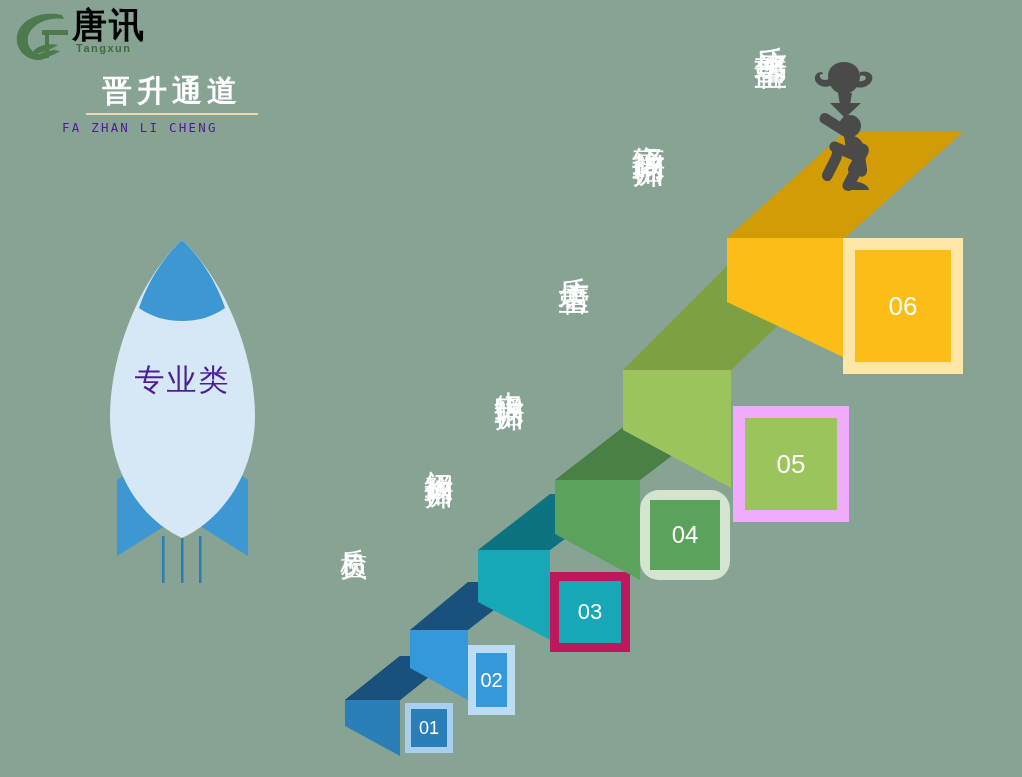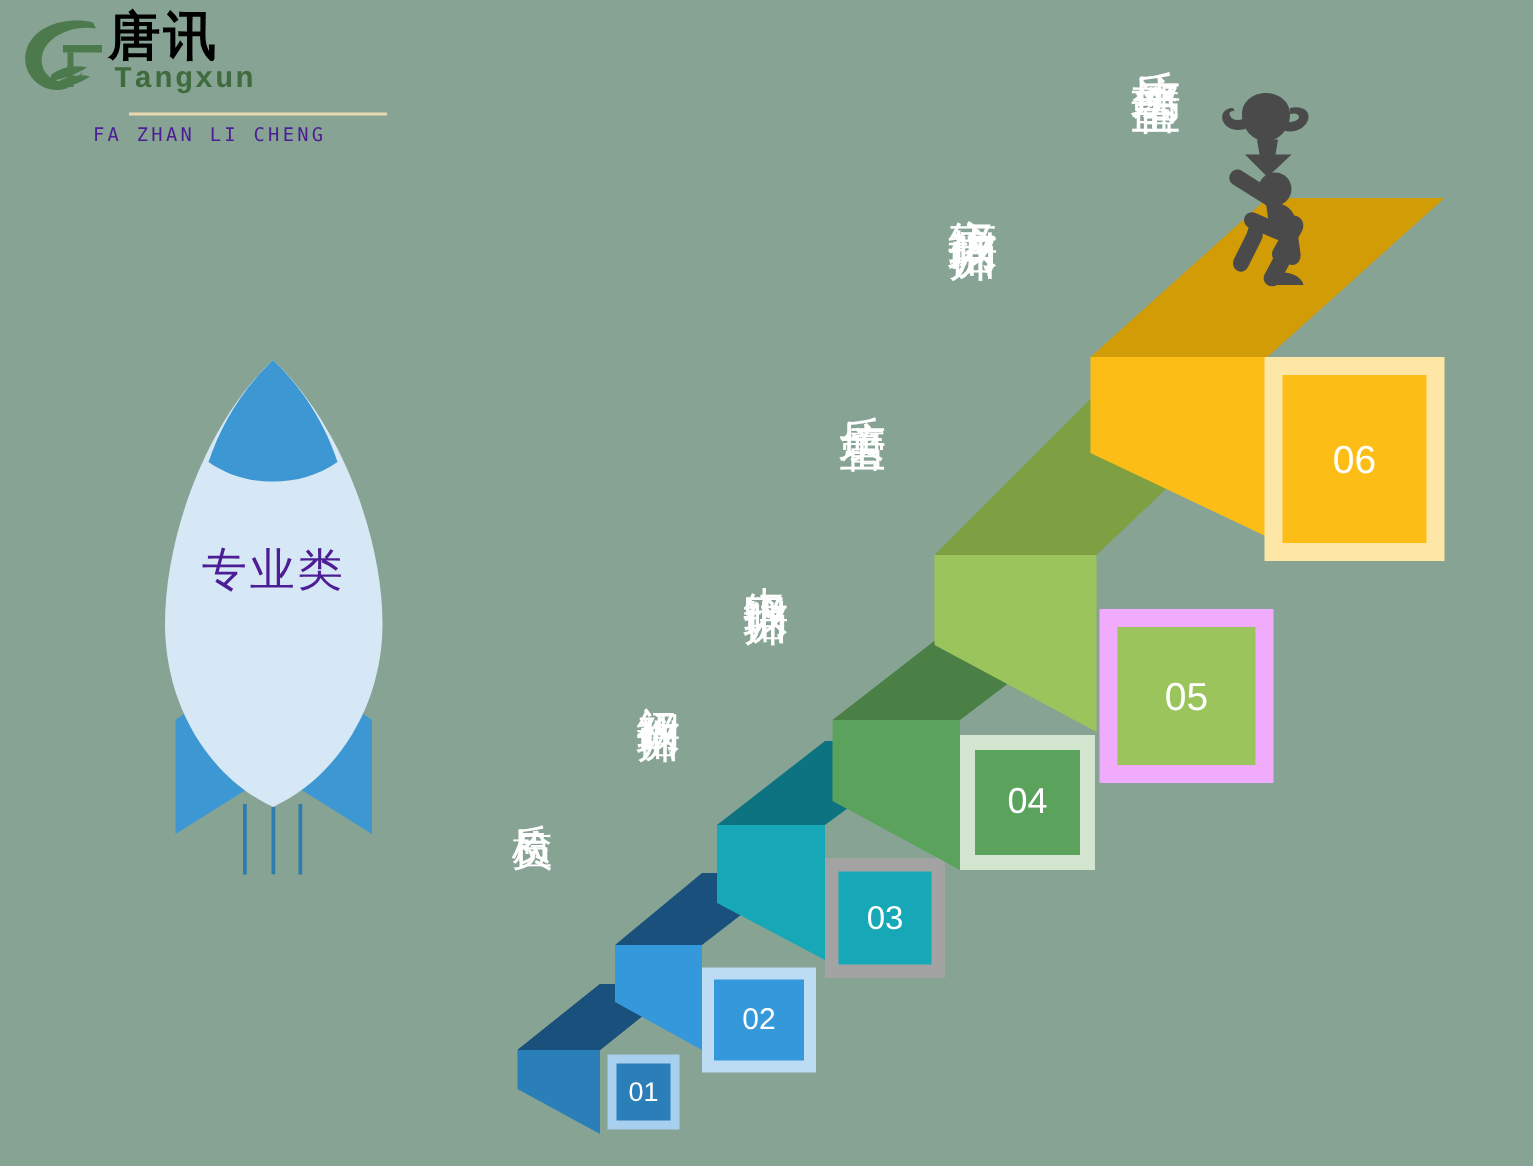--- a/index.html
+++ b/index.html
@@ -12,22 +12,22 @@
   #stage { position:absolute; inset:0; width:1022px; height:777px; }
 
   
   .logo-block { position:absolute; left:8px; top:6px; width:180px; height:62px; }
   .logo-mark { position:absolute; left:4px; top:4px; width:62px; height:54px; }
   .logo-cn { position:absolute; left:64px; top:2px;
     font-family:"DejaVu Sans","Liberation Sans",sans-serif;
     font-size:35px; font-weight:bold; color:#000000; letter-spacing:2px;
     line-height:34px; white-space:nowrap; }
   .logo-en { position:absolute; left:68px; top:36px;
-    font-family:Liberation Mono, monospace;
-    font-size:20px; font-weight:bold; color:#3f6b3f; letter-spacing:1.5px;
+    font-family:Liberation Sans, sans-serif;
+    font-size:11px; font-weight:bold; color:#3f6b3f; letter-spacing:1.5px;
     white-space:nowrap; }
 
   .title-block { position:absolute; left:62px; top:72px; width:220px; }
   .main-title {
     font-family:"DejaVu Sans","Liberation Sans",sans-serif;
     font-size:30px; font-weight:bold; color:#ffffff;
     letter-spacing:5px; line-height:38px; text-align:center;
     white-space:nowrap;
   }
   .title-rule { margin:3px auto 0; width:172px; height:2px; background:#e8d9b0; }
@@ -81,20 +81,21 @@
         <path d="M33 25 L37 25 L37 48 L33 48 Z" fill="#4d7a4d"></path>
         <path d="M22 40 C28 35 38 33 46 35 C38 40 29 43 22 44 Z" fill="#4d7a4d"></path>
         <path d="M26 45 C32 41 41 39 48 41 C41 46 32 48 26 49 Z" fill="#4d7a4d"></path>
       </svg>
     </div>
     <div class="logo-cn">唐讯</div>
     <div class="logo-en">Tangxun</div>
   </div>
 
   <div class="title-block">
+    <div class="main-title">晋升通道</div>
     <div class="title-rule"></div>
     <div class="sub-title">FA ZHAN LI CHENG</div>
   </div>
 
   <div class="rocket">
     <svg width="175" height="345" viewBox="0 0 175 345">
 
       <path d="M57 218 L22 242 L22 318 L70 288 Z" fill="#3d97d2"></path>
       <path d="M118 218 L153 242 L153 318 L105 288 Z" fill="#3d97d2"></path>
 
@@ -123,43 +124,43 @@
       <div class="badge-inner" style="left:6px; top:6px; right:6px; bottom:6px; background:#2b7fb8; font-size:18px;">01</div>
     </div>
     <div class="vlabel" style="left:340px; top:527px; font-size:27px;">质检员</div>
 
     <div class="step" style="left:410px; top:578px;">
       <svg width="140" height="125" viewBox="0 0 140 125">
         <polygon points="0,52 58,52 58,122 0,90" fill="#3498db"></polygon>
         <polygon points="0,52 58,4 120,4 58,52" fill="#19507c"></polygon>
       </svg>
     </div>
-    <div class="badge" style="left:468px; top:645px; width:76px; height:70px; background:#bcdcf4;text-align:right;">
+    <div class="badge" style="left:468px; top:645px; width:47px; height:70px; background:#bcdcf4;text-align:right;">
       <div class="badge-inner" style="left:8px; top:8px; right:8px; bottom:8px; background:#3498db; font-size:20px;">02</div>
     </div>
     <div class="vlabel" style="left:424px; top:447px; font-size:29px;">初级培训师</div>
 
     <div class="step" style="left:478px; top:492px;">
       <svg width="170" height="150" viewBox="0 0 170 150">
         <polygon points="0,58 72,58 72,148 0,110" fill="#17a8b8"></polygon>
         <polygon points="0,58 72,2 148,2 72,58" fill="#0d7380"></polygon>
       </svg>
     </div>
-    <div class="badge" style="left:550px; top:572px; width:80px; height:80px; background:#a3a3a3;">
+    <div class="badge" style="left:550px; top:572px; width:80px; height:80px; background:#be185d;">
       <div class="badge-inner" style="left:9px; top:9px; right:9px; bottom:9px; background:#17a8b8; font-size:22px;">03</div>
     </div>
     <div class="vlabel" style="left:494px; top:367px; font-size:30px;">中级培训师</div>
 
     <div class="step" style="left:555px; top:412px;">
       <svg width="190" height="170" viewBox="0 0 190 170">
         <polygon points="0,68 85,68 85,168 0,122" fill="#5ba35d"></polygon>
         <polygon points="0,68 85,2 172,2 85,68" fill="#4a7f46"></polygon>
       </svg>
     </div>
-    <div class="badge" style="left:640px; top:490px; width:90px; height:90px; background:#d3e5ce;">
+    <div class="badge" style="left:640px; top:490px; width:90px; height:90px; background:#d3e5ce;border-radius:19px;">
       <div class="badge-inner" style="left:10px; top:10px; right:10px; bottom:10px; background:#5ba35d; font-size:24px;">04</div>
     </div>
     <div class="vlabel" style="left:558px; top:252px; font-size:31px;">质培主管</div>
 
     <div class="step" style="left:623px; top:260px;">
       <svg width="240" height="230" viewBox="0 0 240 230">
         <polygon points="0,110 108,110 108,228 0,170" fill="#9bc45c"></polygon>
         <polygon points="0,110 108,2 222,2 108,110" fill="#7fa042"></polygon>
       </svg>
     </div>

